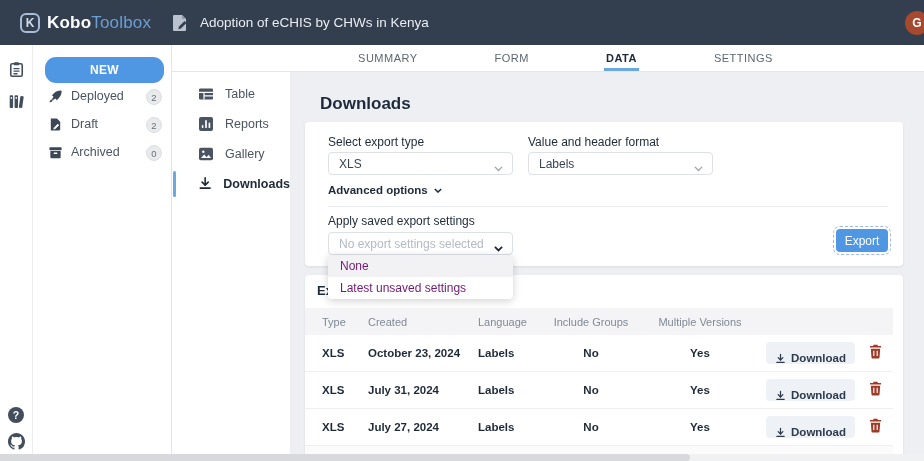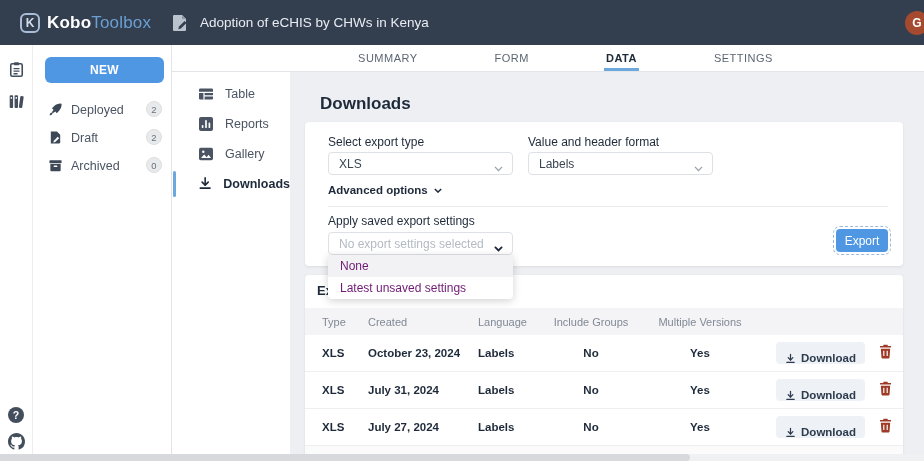--- a/index.html
+++ b/index.html
@@ -29,24 +29,24 @@
   .rail-icon.forms { top:16px; }
   .rail-icon.library { top:48px; }
   .rail-icon.help { top:362px; }
   .rail-icon.github { top:388px; }
   .rail-icon.partial { top:412px; }
   .help-circle { width:16px; height:16px; border-radius:50%; background:#434e5d; color:#fff;
     font-size:10.5px; font-weight:700; display:flex; align-items:center; justify-content:center; }
 
   .sidebar { width:139px; background:#ffffff; border-right:1px solid #e3e5e8; position:relative; }
   .new-btn { position:absolute; left:12px; top:12px; width:119px; height:26px; background:#4f97e3;
-    color:#fff; border:none; border-radius:6px; font-size:12px; font-weight:700; letter-spacing:.3px;
+    color:#fff; border:none; border-radius:11px; font-size:12px; font-weight:700; letter-spacing:.3px;
     font-family:inherit; cursor:pointer; }
   .side-items { position:absolute; top:44px; left:0; right:0; }
-  .side-item { height:28px; display:flex; align-items:flex-end; padding:0 9px 0 15px; cursor:pointer; }
+  .side-item { height:28px; display:flex; align-items:flex-start; padding:0 9px 0 15px; cursor:pointer; }
   .side-item .s-icon { width:15px; height:15px; color:#3d4856; margin-right:8px; flex:0 0 auto; }
   .side-item .s-label { font-size:12.5px; color:#4a5462; flex:1; }
   .badge { width:16px; height:16px; border-radius:50%; background:#e9eaec; border:1px solid #dcdee1;
     color:#69727e; font-size:9.5px; display:flex; align-items:center; justify-content:center; }
 
   .right { flex:1; display:flex; flex-direction:column; min-width:0; }
   .tabbar { height:27px; background:#ffffff; border-bottom:1px solid #e3e5e8; display:flex;
     justify-content:center; gap:38px; }
   .tab { font-size:11px; letter-spacing:.5px; color:#5c6672; display:flex; align-items:center;
     padding:0 2px; cursor:pointer; border-bottom:3px solid transparent; padding-top:3px;margin-left:35px; }
@@ -86,21 +86,21 @@
   
   .menu { position:absolute; left:38px; top:183px; width:185px; background:#fff; border-radius:0 0 4px 4px;
     box-shadow:0 2px 8px rgba(0,0,0,.18); z-index:20; }
   .menu-opt { height:22px; display:flex; align-items:center; padding-left:12px; font-size:12px;
     color:#701a75; cursor:pointer; }
   .menu-opt.hl { background:#f2f2f4; }
 
   
   .card-exports { left:15px; top:203px; width:598px; height:190px; }
   .exports-h { position:absolute; left:12px; top:8px; font-size:13px; font-weight:700; color:#1e2a3a; }
-  .tbl { position:absolute; left:0; right:0; top:33px; }
+  .tbl { position:absolute; left:0; right:10px; top:33px; }
   .trow { display:grid; grid-template-columns:46px 110px 70px 86px 132px 1fr 84px 30px;
     align-items:center; padding:0 8px 0 17px; }
   .thead { height:27px; background:#f4f4f6; font-size:11px; color:#808996; }
   .tdata { height:37px; background:#fff; border-bottom:1px solid #efeff2; font-size:11.5px;
     font-weight:600; color:#1e2a3a; }
   .c-center { text-align:center; }
   .dl-btn { justify-self:end; height:22px; padding:0 9px; background:#eef1f5; border:none; border-radius:4px;
     font-size:11.5px; font-weight:600; color:#2d3b4e; font-family:inherit; display:flex; align-items:flex-end;
     gap:5px; cursor:pointer; }
   .dl-btn svg { width:11px; height:11px; }

